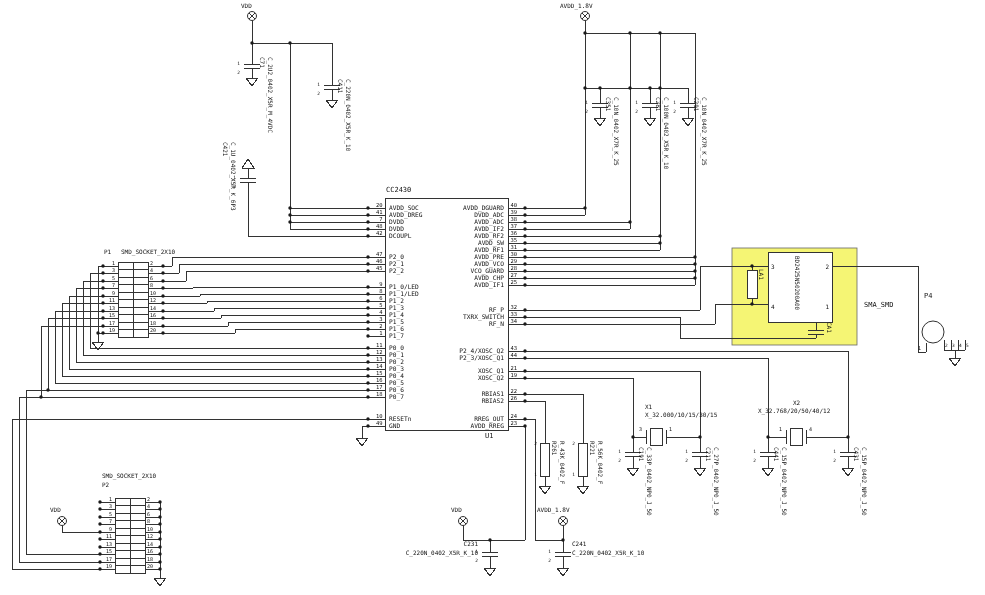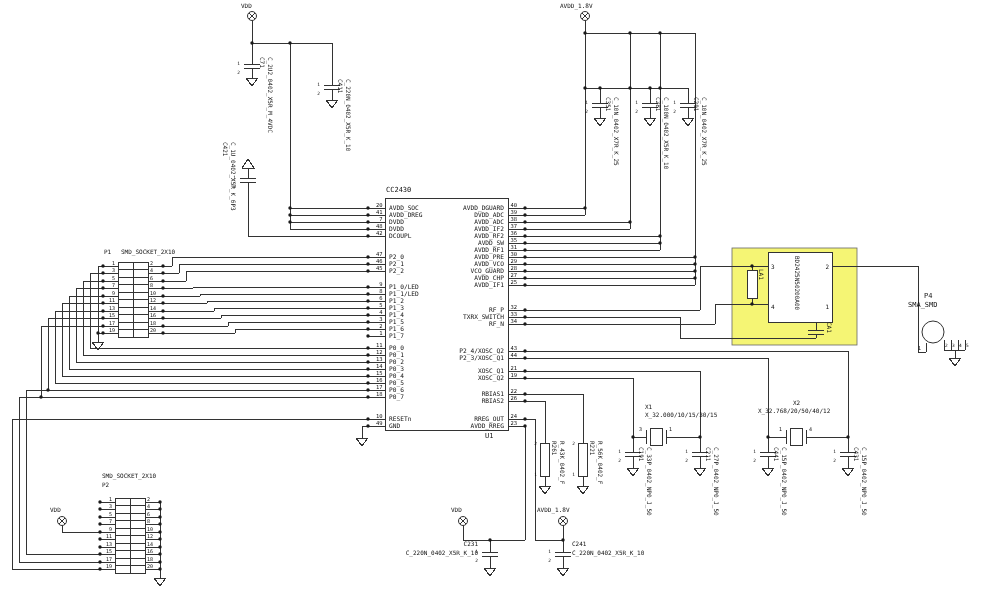--- a/index.html
+++ b/index.html
@@ -692,21 +692,21 @@
     <div class="lab" style="left:386px;top:186px;">CC2430</div>
     <div class="lab" style="left:437px;top:432px;padding-left:48px;">U1</div>
 
     <div class="lab small" style="left:104px;top:248px;">P1</div>
     <div class="lab small" style="left:121px;top:248px;">SMD_SOCKET_2X10</div>
 
     <div class="lab small" style="left:102px;top:472px;">SMD_SOCKET_2X10</div>
     <div class="lab small" style="left:102px;top:481px;">P2</div>
 
     <div class="lab" style="left:924px;top:292px;text-align:center;">P4</div>
-    <div class="lab" style="left:908px;top:301px;">SMA_SMD</div>
+    <div class="lab" style="left:864px;top:301px;">SMA_SMD</div>
 
     <div class="lab small" style="left:241px;top:2px;">VDD</div>
     <div class="lab small" style="left:560px;top:2px;">AVDD_1.8V</div>
     <div class="lab small" style="left:50px;top:506px;">VDD</div>
     <div class="lab small" style="left:451px;top:506px;">VDD</div>
     <div class="lab small" style="left:537px;top:506px;">AVDD_1.8V</div>
 
     <div class="lab small" style="left:645px;top:403px;">X1</div>
     <div class="lab small" style="left:645px;top:411px;">X_32.000/10/15/30/15</div>
     <div class="lab small" style="left:793px;top:399px;">X2</div>

